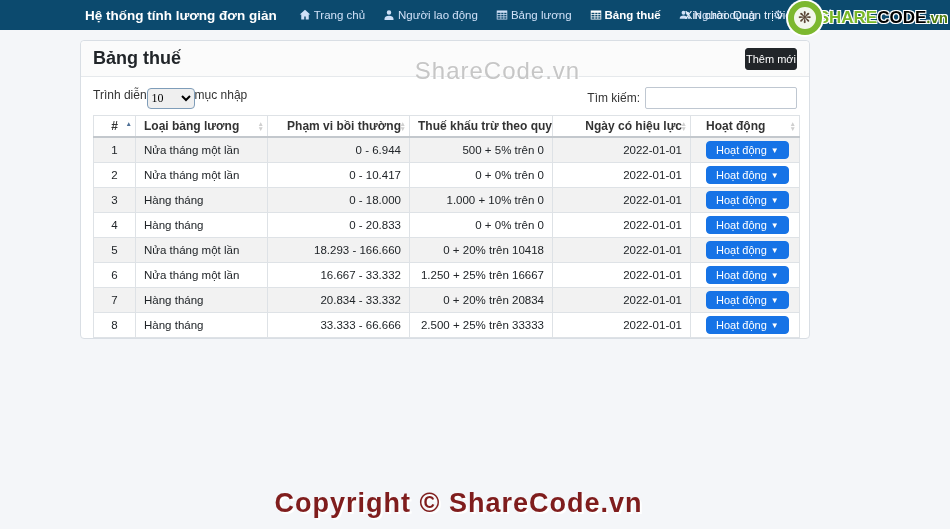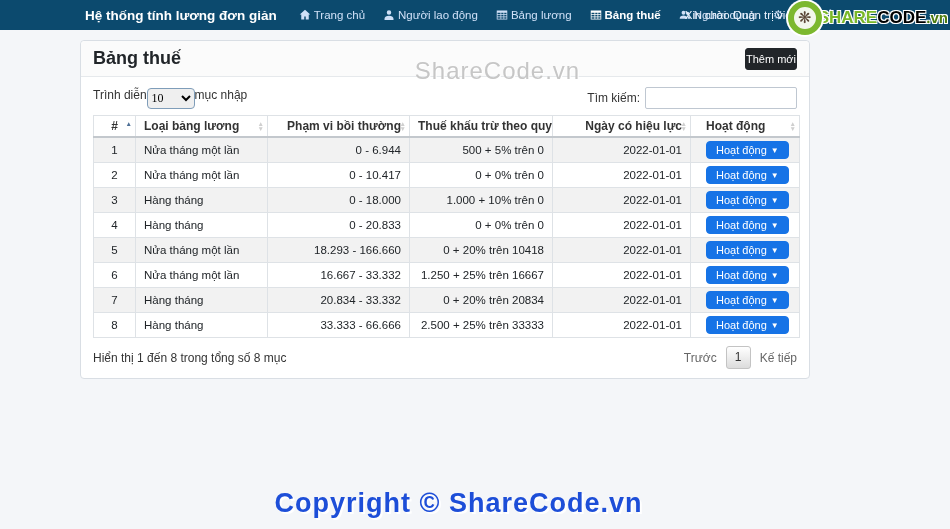--- a/index.html
+++ b/index.html
@@ -19,21 +19,21 @@
   
   .sc-logo { position:absolute; top:1px; right:2px; z-index:20; display:flex; align-items:center; }
   .sc-ring { width:34px; height:34px; border-radius:50%; border:6px solid #7cb82f; background:#f2f7ec; position:relative; margin-right:-4px; box-shadow:0 0 0 2px #fff; }
   .sc-ring::after { content:"❋"; position:absolute; left:50%; top:50%; transform:translate(-50%,-54%); color:#5a4636; font-size:16px; font-weight:bold; }
   .sc-text { font-size:17px; font-weight:bold; letter-spacing:0; white-space:nowrap;
              text-shadow:-1px -1px 0 #fff,1px -1px 0 #fff,-1px 1px 0 #fff,1px 1px 0 #fff; }
   .sc-share { color:#7ab829; } .sc-code { color:#000000; } .sc-vn { color:#4d7c0f; font-size:15px; }
 
   
   .wm-center { position:absolute; top:57px; left:0; width:100%; text-align:center; font-size:24px; color:#c6c6c6; letter-spacing:1px; text-shadow:1px 1px 0 #fff; z-index:10; pointer-events:none; padding-left:45px; }
-  .wm-bottom { position:absolute; top:488px; left:0; width:917px; text-align:center; font-size:27px; font-weight:bold; color:#1d4ed8; letter-spacing:1px; text-shadow:2px 2px 0 rgba(255,255,255,.95); }
+  .wm-bottom { position:absolute; top:488px; left:0; width:917px; text-align:center; font-size:27px; font-weight:bold; color:#7f1d1d; letter-spacing:1px; text-shadow:2px 2px 0 rgba(255,255,255,.95); }
 
   
   .card { position:absolute; top:40px; left:80px; width:730px; background:#fff; border:1px solid #d9dee4; border-radius:4px; }
   .card-header { height:36px; background:#fbfbfb; border-bottom:1px solid #e6e9ec; border-radius:4px 4px 0 0; display:flex; align-items:center; justify-content:space-between; padding:0 12px; }
   .card-title { font-size:18px; font-weight:bold; color:#212529; }
   .btn-dark { background:#212529; color:#fff; border:1px solid #212529; font-size:11px; padding:4px 0; border-radius:3px; cursor:pointer; font-family:inherit; }
 
   .card-body { padding:8px 12px 0 12px; }
   .controls { display:flex; align-items:center; justify-content:space-between; height:26px; margin-bottom:4px; }
   .len-wrap { display:flex; align-items:flex-start; font-size:12px; color:#333; }
@@ -240,21 +240,13 @@
             <td class="c1">Hàng tháng</td>
             <td class="c2">33.333 - 66.666</td>
             <td class="c3">2.500 + 25% trên 33333</td>
             <td class="c4">2022-01-01</td>
             <td class="c5"><button class="btn-action">Hoạt động<span class="caret">▼</span></button></td>
           </tr>
         </tbody>
     </table>
   </div>
 
-  <div class="card-footer">
-    <span>Hiển thị 1 đến 8 trong tổng số 8 mục</span>
-    <div class="paging">
-      <span class="page-link">Trước</span>
-      <span class="page-num">1</span>
-      <span class="page-link">Kế tiếp</span>
-    </div>
-  </div>
 </div>
 
 </body></html>

